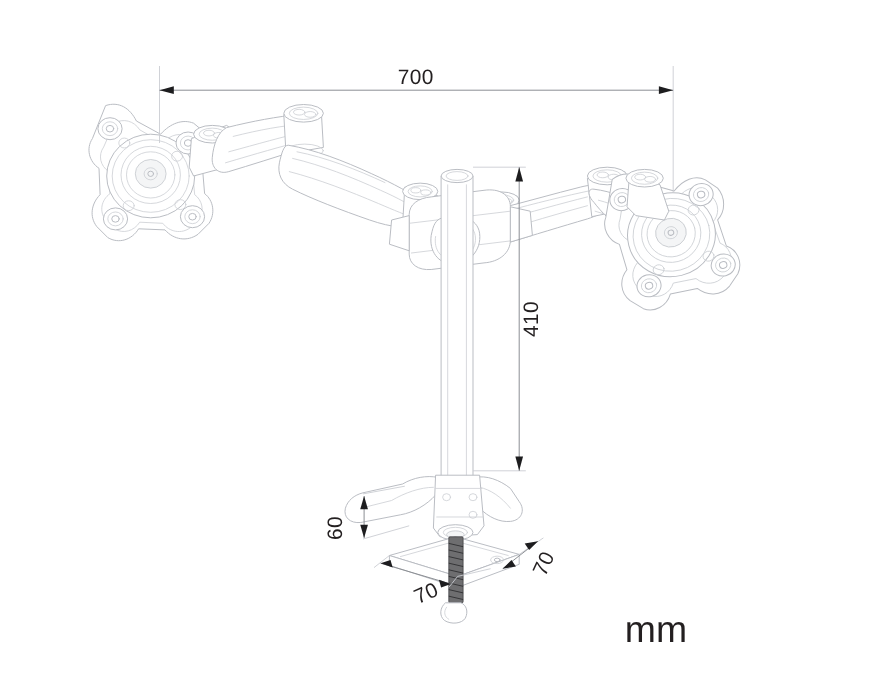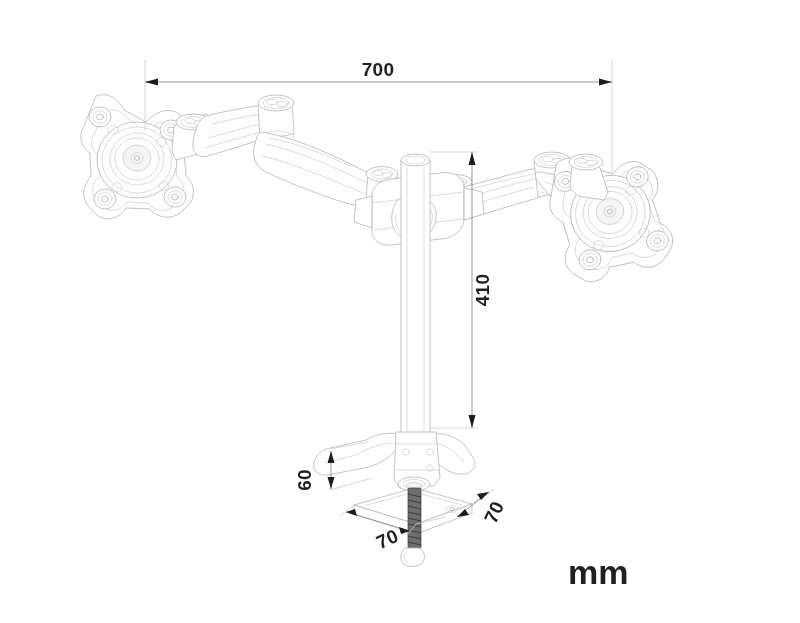--- a/index.html
+++ b/index.html
@@ -13,21 +13,20 @@
     position: relative;
     overflow: hidden;
     font-family: "Liberation Sans", sans-serif;
   }
   #drawing-root {
     position: absolute;
     left: 0;
     top: 0;
     width: 800px;
     height: 623px;
-    font-weight: bold;
   }
   svg#tech-drawing {
     display: block;
     width: 800px;
     height: 623px;
     background: #ffffff;
   }
   .part-line {
     fill: none;
     stroke: #b9bcc2;

